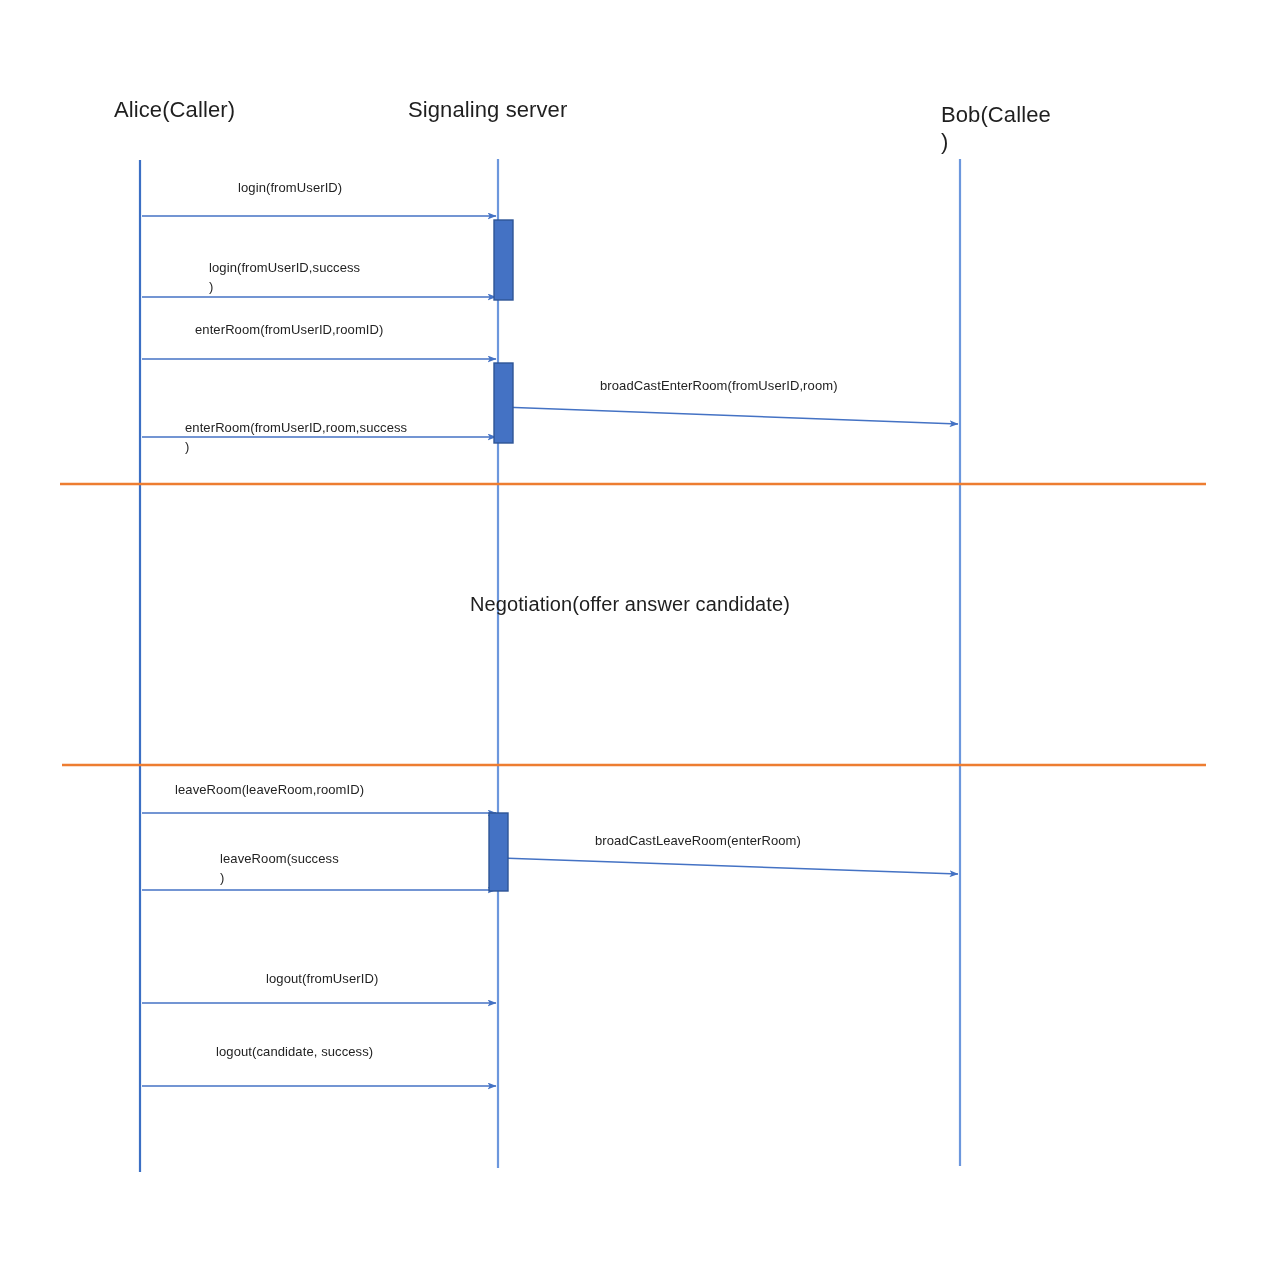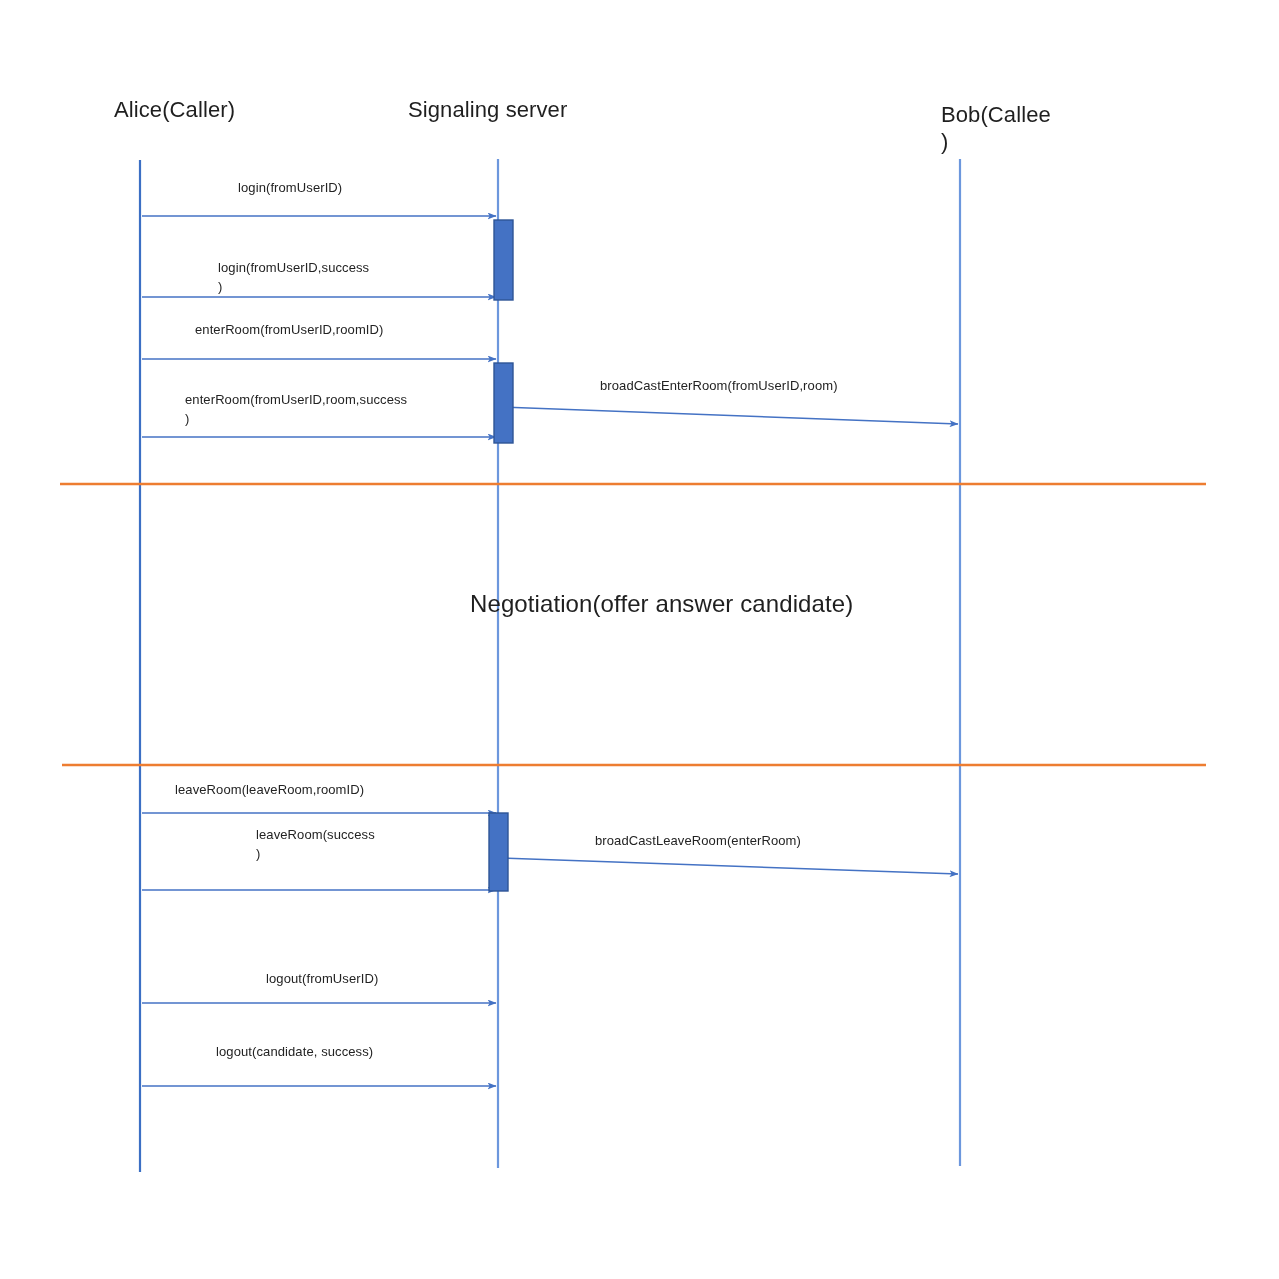--- a/index.html
+++ b/index.html
@@ -44,21 +44,21 @@
   .msg-label {
     position: absolute;
     font-size: 13px;
     line-height: 19px;
     color: #232323;
     white-space: pre-line;
     letter-spacing: 0.1px;
   }
   .phase-label {
     position: absolute;
-    font-size: 24px;
+    font-size: 20px;
     line-height: 30px;
     color: #1f1f1f;
     letter-spacing: 0.1px;
   }
 </style>
 </head>
 <body>
 
 <div id="diagram-root">
 
@@ -99,28 +99,28 @@
         <rect x="489" y="813" width="19" height="78" fill="#4472C4" stroke="#2E5596" stroke-width="1.4"></rect>
       </g>
   </svg>
 
   <div class="layer-text" id="text-layer">
       <div class="participant-label" style="left: 114px; top: 96px;">Alice(Caller)</div>
       <div class="participant-label" style="left: 408px; top: 96px;">Signaling server</div>
       <div class="participant-label" style="left: 941px; top: 101px;">Bob(Callee
 )</div>
       <div class="msg-label" style="left: 238px; top: 178px;">login(fromUserID)</div>
-      <div class="msg-label" style="left: 218px; top: 258px;">login(fromUserID,success
+      <div class="msg-label" style="left: 209px; top: 258px;">login(fromUserID,success
 )</div>
       <div class="msg-label" style="left: 195px; top: 320px;">enterRoom(fromUserID,roomID)</div>
       <div class="msg-label" style="left: 600px; top: 376px;">broadCastEnterRoom(fromUserID,room)</div>
-      <div class="msg-label" style="left: 185px; top: 390px;">enterRoom(fromUserID,room,success
+      <div class="msg-label" style="left: 185px; top: 418px;">enterRoom(fromUserID,room,success
 )</div>
       <div class="msg-label" style="left: 175px; top: 780px;">leaveRoom(leaveRoom,roomID)</div>
       <div class="msg-label" style="left: 595px; top: 831px;">broadCastLeaveRoom(enterRoom)</div>
-      <div class="msg-label" style="left: 220px; top: 825px; margin-left: 36px;">leaveRoom(success
+      <div class="msg-label" style="left: 220px; top: 849px;">leaveRoom(success
 )</div>
       <div class="msg-label" style="left: 226px; top: 969px; margin-left: 40px;">logout(fromUserID)</div>
       <div class="msg-label" style="left: 216px; top: 1042px;">logout(candidate, success)</div>
       <div class="phase-label" style="left: 470px; top: 589px;">Negotiation(offer answer candidate)</div>
     </div>
 
 </div>
 
 </body></html>

